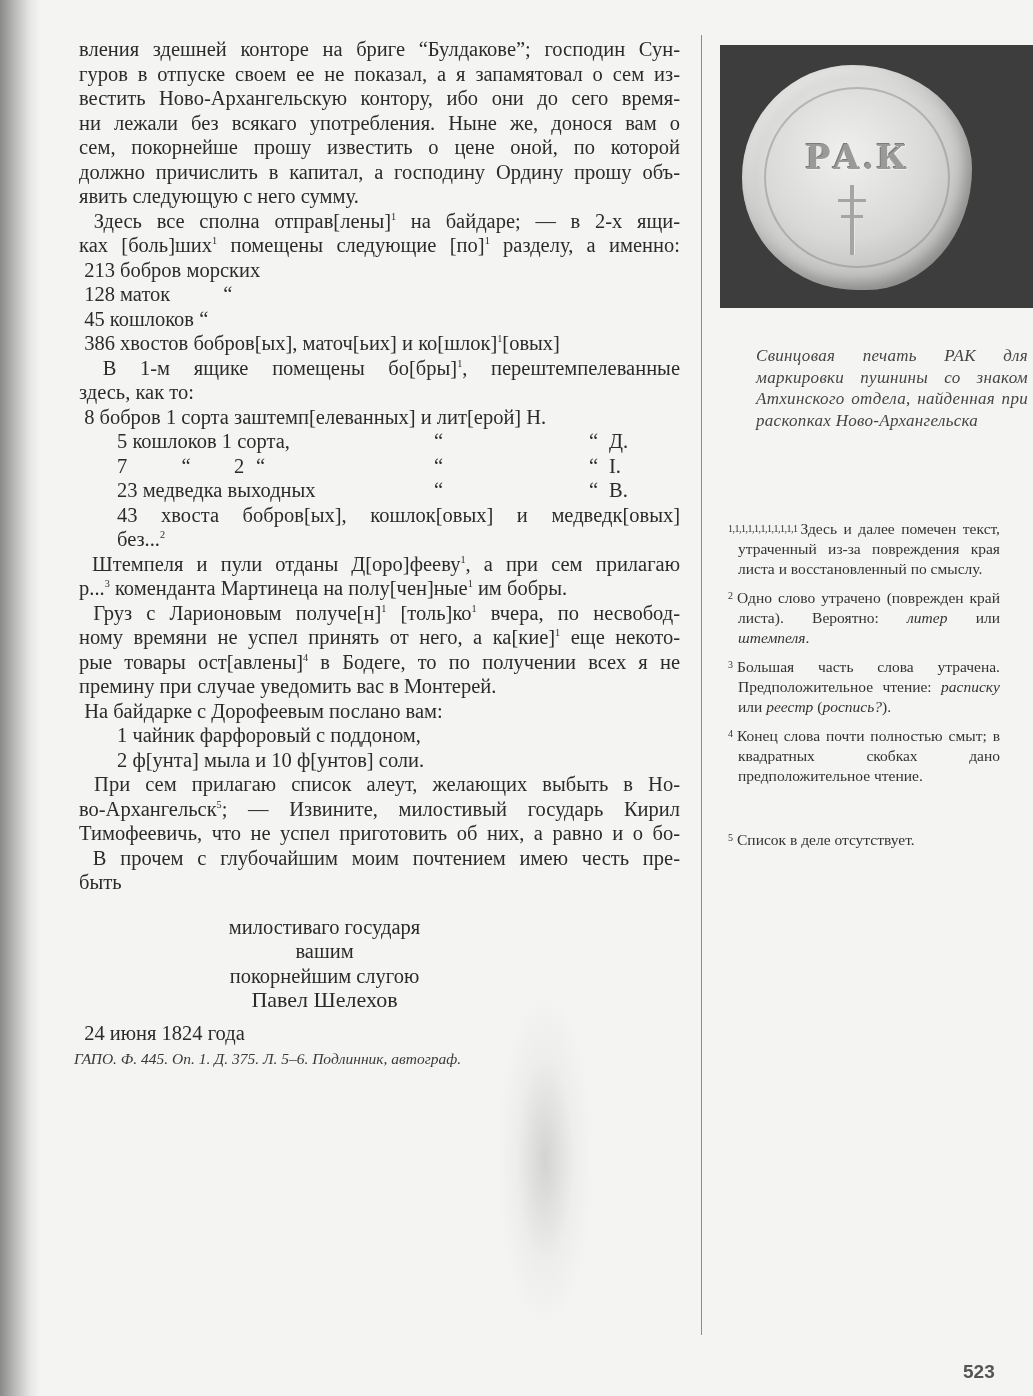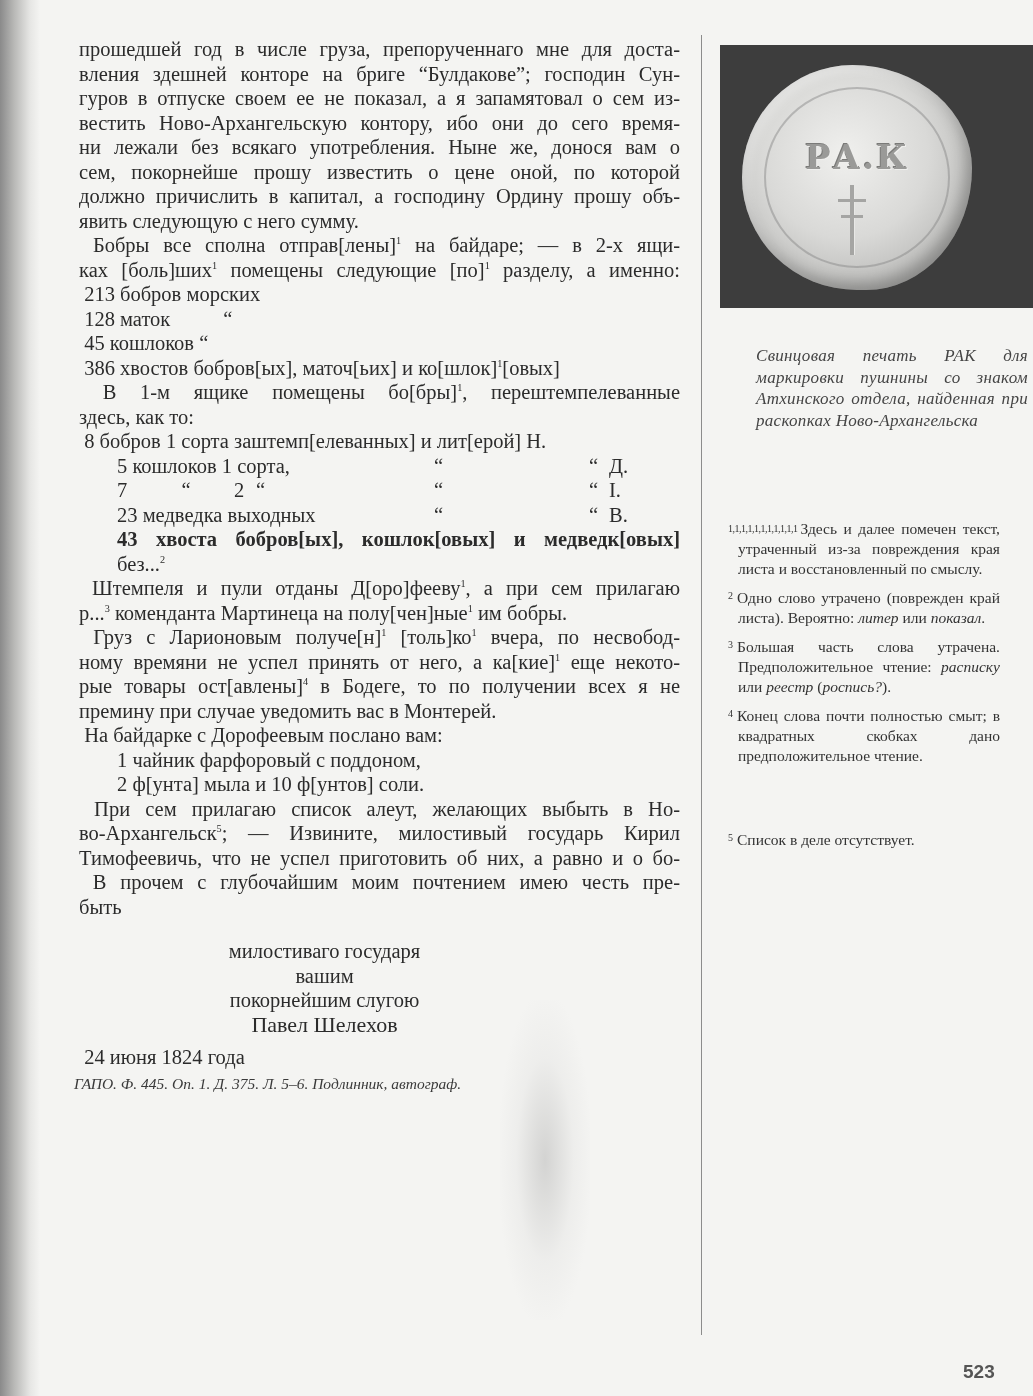--- a/index.html
+++ b/index.html
@@ -95,31 +95,30 @@
 </style>
 </head>
 <body>
 
 <div class="spine-shadow"></div>
 <div class="smudge"></div>
 
 <div class="main">
 
   <div id="p1">
-      <span class="just">прошедшей год в числе груза, препорученнаго мне для доста-</span>
       <span class="just">вления здешней конторе на бриге “Булдакове”; господин Сун-</span>
       <span class="just">гуров в отпуске своем ее не показал, а я запамятовал о сем из-</span>
       <span class="just">вестить Ново-Архангельскую контору, ибо они до сего время-</span>
       <span class="just">ни лежали без всякаго употребления. Ныне же, донося вам о</span>
       <span class="just">сем, покорнейше прошу известить о цене оной, по которой</span>
       <span class="just">должно причислить в капитал, а господину Ордину прошу объ-</span>
       <span class="line">явить следующую с него сумму.</span>
     </div>
 
-  <span class="just" style="padding-left:0;"><span style="display:inline-block;width:0;"></span>&nbsp;<span>Бобры все сполна отправ[лены]</span><sup>1</sup><span> на байдаре; — в 2-х ящи-</span></span>
+  <span class="just" style="padding-left:0;"><span style="display:inline-block;width:0;"></span>&nbsp;<span>Здесь все сполна отправ[лены]</span><sup>1</sup><span> на байдаре; — в 2-х ящи-</span></span>
   <span class="just"><span>ках [боль]ших</span><sup>1</sup><span> помещены следующие [по]</span><sup>1</sup><span> разделу, а именно:</span></span>
 
   <span class="line" style="padding-left:0;"><span style="padding-left:0;">&nbsp;</span><span>213 бобров морских</span></span>
   <span class="line">&nbsp;<span>128 маток</span><span style="display:inline-block;width:62px;text-align:right;">“</span></span>
   <span class="line">&nbsp;<span>45 кошлоков “</span></span>
   <span class="line">&nbsp;<span>386 хвостов бобров[ых], маточ[ьих] и ко[шлок]</span><sup>1</sup><span>[овых]</span></span>
 
   <span class="just">&nbsp;<span>В 1-м ящике помещены бо[бры]</span><sup>1</sup><span>, перештемпелеванные</span></span>
   <span class="line">здесь, как то:</span>
 
@@ -142,21 +141,21 @@
     <span style="width:30px;">I.</span>
   </div>
   <div class="tab-row">
     <span class="c1">23 медведка выходных</span>
     <span style="width:80px;"></span>
     <span style="width:20px;">“</span>
     <span style="width:135px;"></span>
     <span style="width:20px;">“</span>
     <span style="width:30px;">В.</span>
   </div>
-  <span class="just" style="padding-left:38px;font-weight:bold;"><span>43 хвоста бобров[ых], кошлок[овых] и медведк[овых]</span></span>
+  <span class="just" style="padding-left:38px;"><span>43 хвоста бобров[ых], кошлок[овых] и медведк[овых]</span></span>
   <span class="line" style="padding-left:38px;"><span>без...</span><sup>2</sup></span>
 
   <span class="just">&nbsp;<span>Штемпеля и пули отданы Д[оро]фееву</span><sup>1</sup><span>, а при сем прилагаю</span></span>
   <span class="line"><span>р...</span><sup>3</sup><span> коменданта Мартинеца на полу[чен]ные</span><sup>1</sup><span> им бобры.</span></span>
 
   <span class="just">&nbsp;<span>Груз с Ларионовым получе[н]</span><sup>1</sup><span> [толь]ко</span><sup>1</sup><span> вчера, по несвобод-</span></span>
   <span class="just"><span>ному времяни не успел принять от него, а ка[кие]</span><sup>1</sup><span> еще некото-</span></span>
   <span class="just"><span>рые товары ост[авлены]</span><sup>4</sup><span> в Бодеге, то по получении всех я не</span></span>
   <span class="line">премину при случае уведомить вас в Монтерей.</span>
 
@@ -188,21 +187,21 @@
     <div class="seal-ring"></div>
     <div class="seal-text">РА.К</div>
     <div class="seal-mark"></div>
   </div>
 </div>
 
 <div class="caption">Свинцовая печать РАК для маркировки пушнины со знаком Атхинского отдела, найденная при раскопках Ново-Архангельска</div>
 
 <div class="notes" id="notes">
     <span class="note first"><span class="mark-long">1,1,1,1,1,1,1,1,1,1,1</span><span>Здесь и далее помечен текст, утраченный из-за повреждения края листа и восстановленный по смыслу.</span></span>
-    <span class="note"><span class="mark">2</span><span>Одно слово утрачено (поврежден край листа). Вероятно: </span><em>литер</em><span> или </span><em>показал</em><span>.</span></span>
+    <span class="note"><span class="mark">2</span><span>Одно слово утрачено (поврежден край листа). Вероятно: </span><em>литер</em><span> или </span><em>штемпеля</em><span>.</span></span>
     <span class="note"><span class="mark">3</span><span>Большая часть слова утрачена. Предположительное чтение: </span><em>расписку</em><span> или </span><em>реестр</em><span> (</span><em>роспись?</em><span>).</span></span>
     <span class="note"><span class="mark">4</span><span>Конец слова почти полностью смыт; в квадратных скобках дано предположительное чтение.</span></span>
   </div>
 
 <div class="note5">
     <span class="note"><span class="mark">5</span><span>Список в деле отсутствует.</span></span>
   </div>
 
 <div class="page-number">523</div>
 

